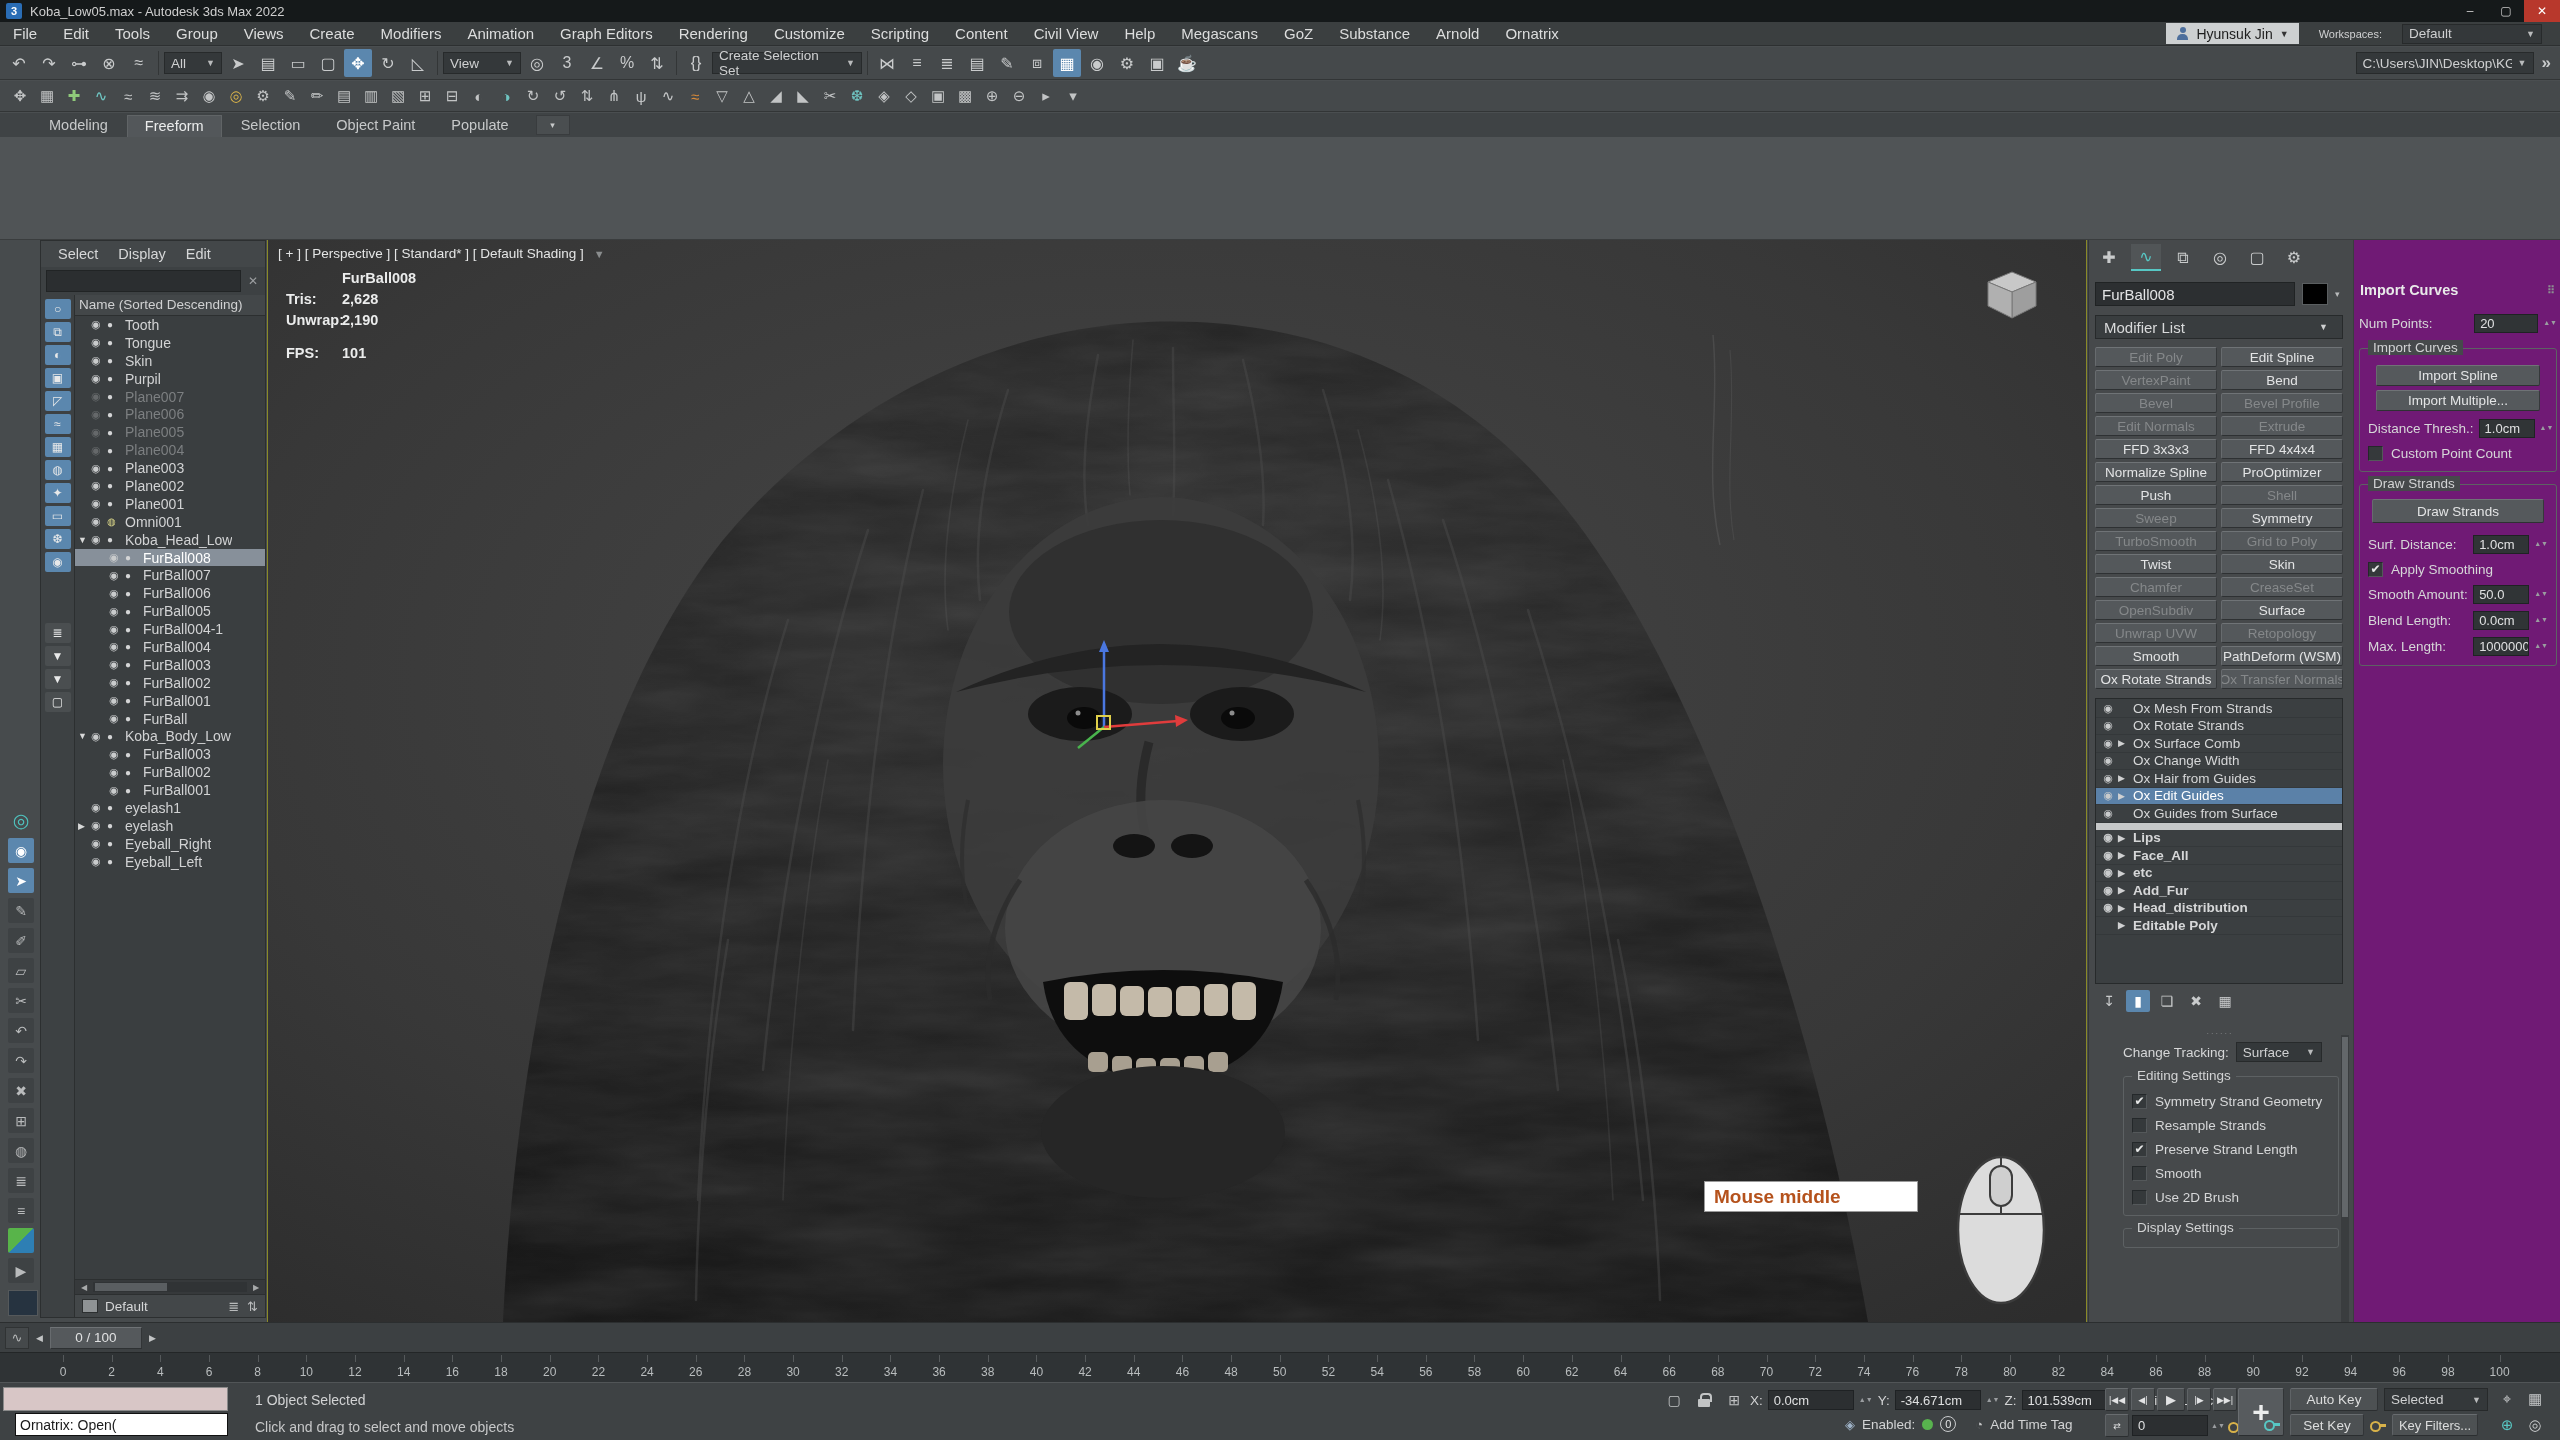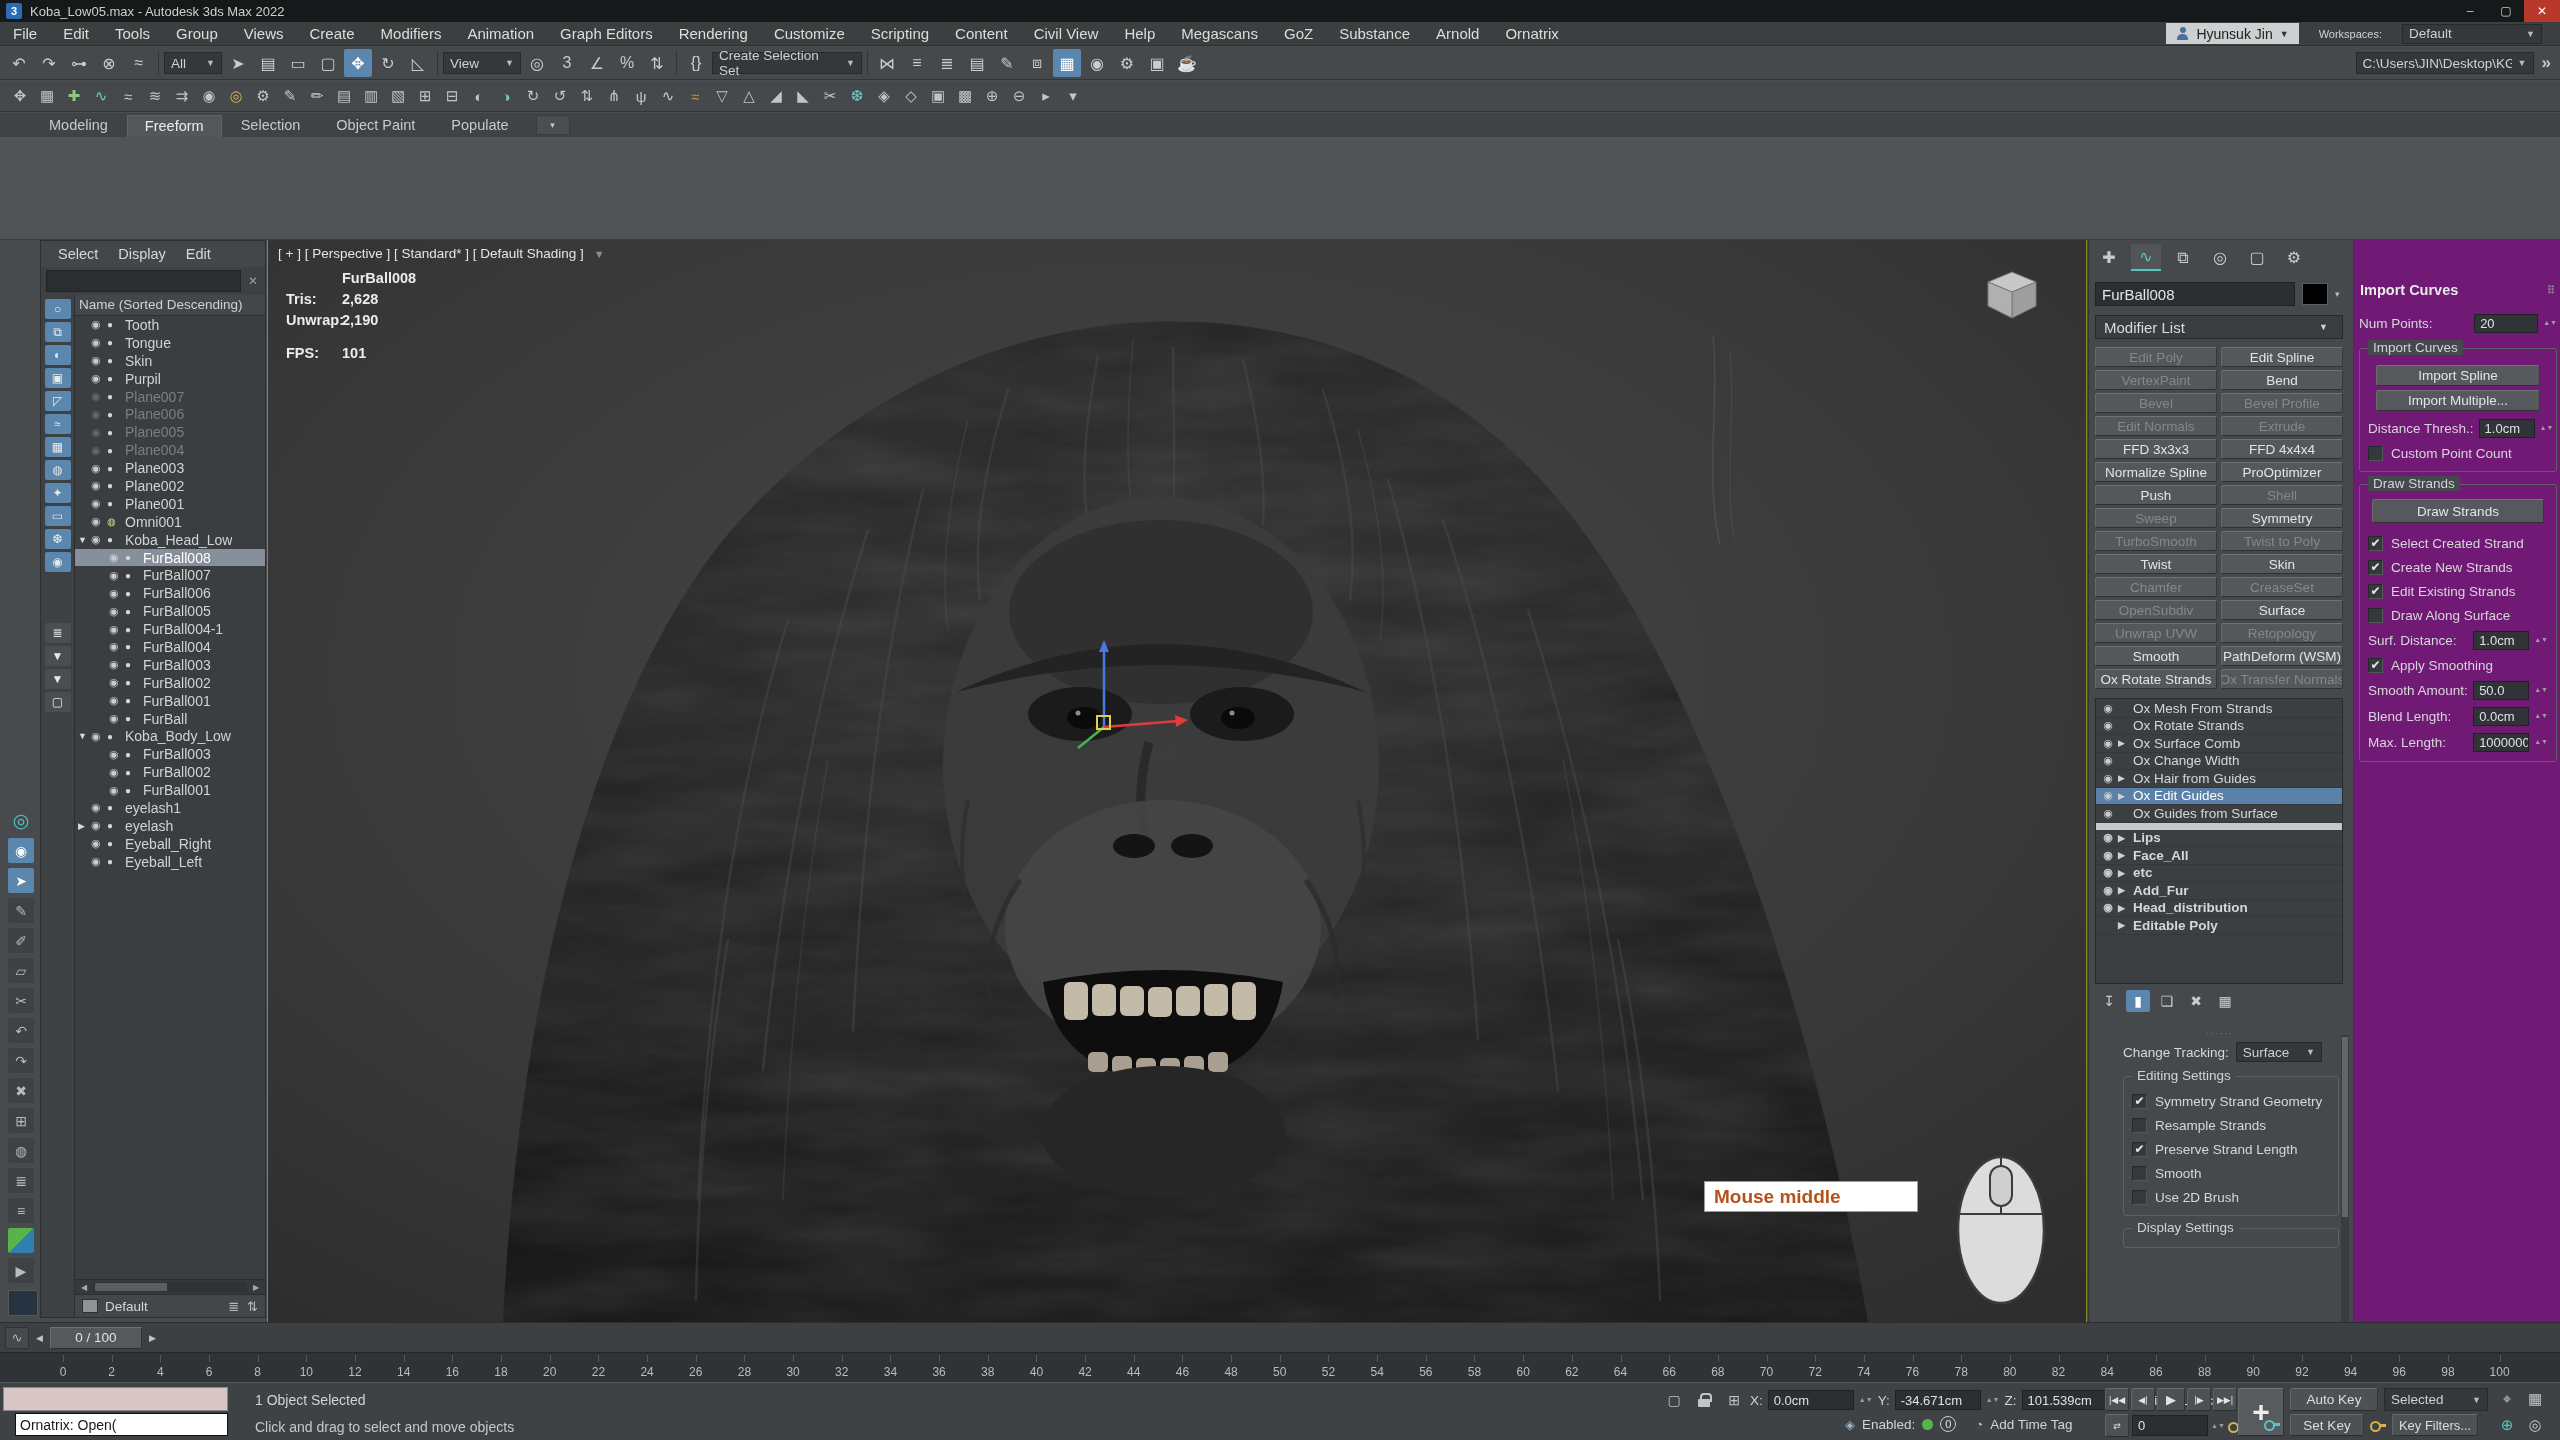--- a/index.html
+++ b/index.html
@@ -854,21 +854,21 @@
           <div class="cp-btn c off">Extrude</div>
           <div class="cp-btn c">FFD 3x3x3</div>
           <div class="cp-btn c">FFD 4x4x4</div>
           <div class="cp-btn c">Normalize Spline</div>
           <div class="cp-btn c">ProOptimizer</div>
           <div class="cp-btn c">Push</div>
           <div class="cp-btn c off">Shell</div>
           <div class="cp-btn c off">Sweep</div>
           <div class="cp-btn c">Symmetry</div>
           <div class="cp-btn c off">TurboSmooth</div>
-          <div class="cp-btn c off">Twist to Poly</div>
+          <div class="cp-btn c off">Grid to Poly</div>
           <div class="cp-btn c">Twist</div>
           <div class="cp-btn c">Skin</div>
           <div class="cp-btn c off">Chamfer</div>
           <div class="cp-btn c off">CreaseSet</div>
           <div class="cp-btn c off">OpenSubdiv</div>
           <div class="cp-btn c">Surface</div>
           <div class="cp-btn c off">Unwrap UVW</div>
           <div class="cp-btn c off">Retopology</div>
           <div class="cp-btn c">Smooth</div>
           <div class="cp-btn c">PathDeform (WSM)</div>
@@ -1038,42 +1038,20 @@
               <span class="spin">▲▼</span>
             </div>
             <div class="chk-row">
               <span class="chk c"></span>
               <span>Custom Point Count</span>
             </div>
           </div>
           <div class="group">
             <div class="group-title">Draw Strands</div>
             <div class="ic-btn big c">Draw Strands</div>
-            <div>
-
-                <div class="chk-row">
-                  <span class="chk c on"></span>
-                  <span>Select Created Strand</span>
-                </div>
-
-                <div class="chk-row">
-                  <span class="chk c on"></span>
-                  <span>Create New Strands</span>
-                </div>
-
-                <div class="chk-row">
-                  <span class="chk c on"></span>
-                  <span>Edit Existing Strands</span>
-                </div>
-
-                <div class="chk-row">
-                  <span class="chk c"></span>
-                  <span>Draw Along Surface</span>
-                </div>
-              </div>
             <div class="ic-row">
               <span class="lbl">Surf. Distance:</span>
               <div class="nfield small">1.0cm</div>
               <span class="spin">▲▼</span>
             </div>
             <div class="chk-row">
               <span class="chk on c"></span>
               <span>Apply Smoothing</span>
             </div>
             <div class="ic-row">

